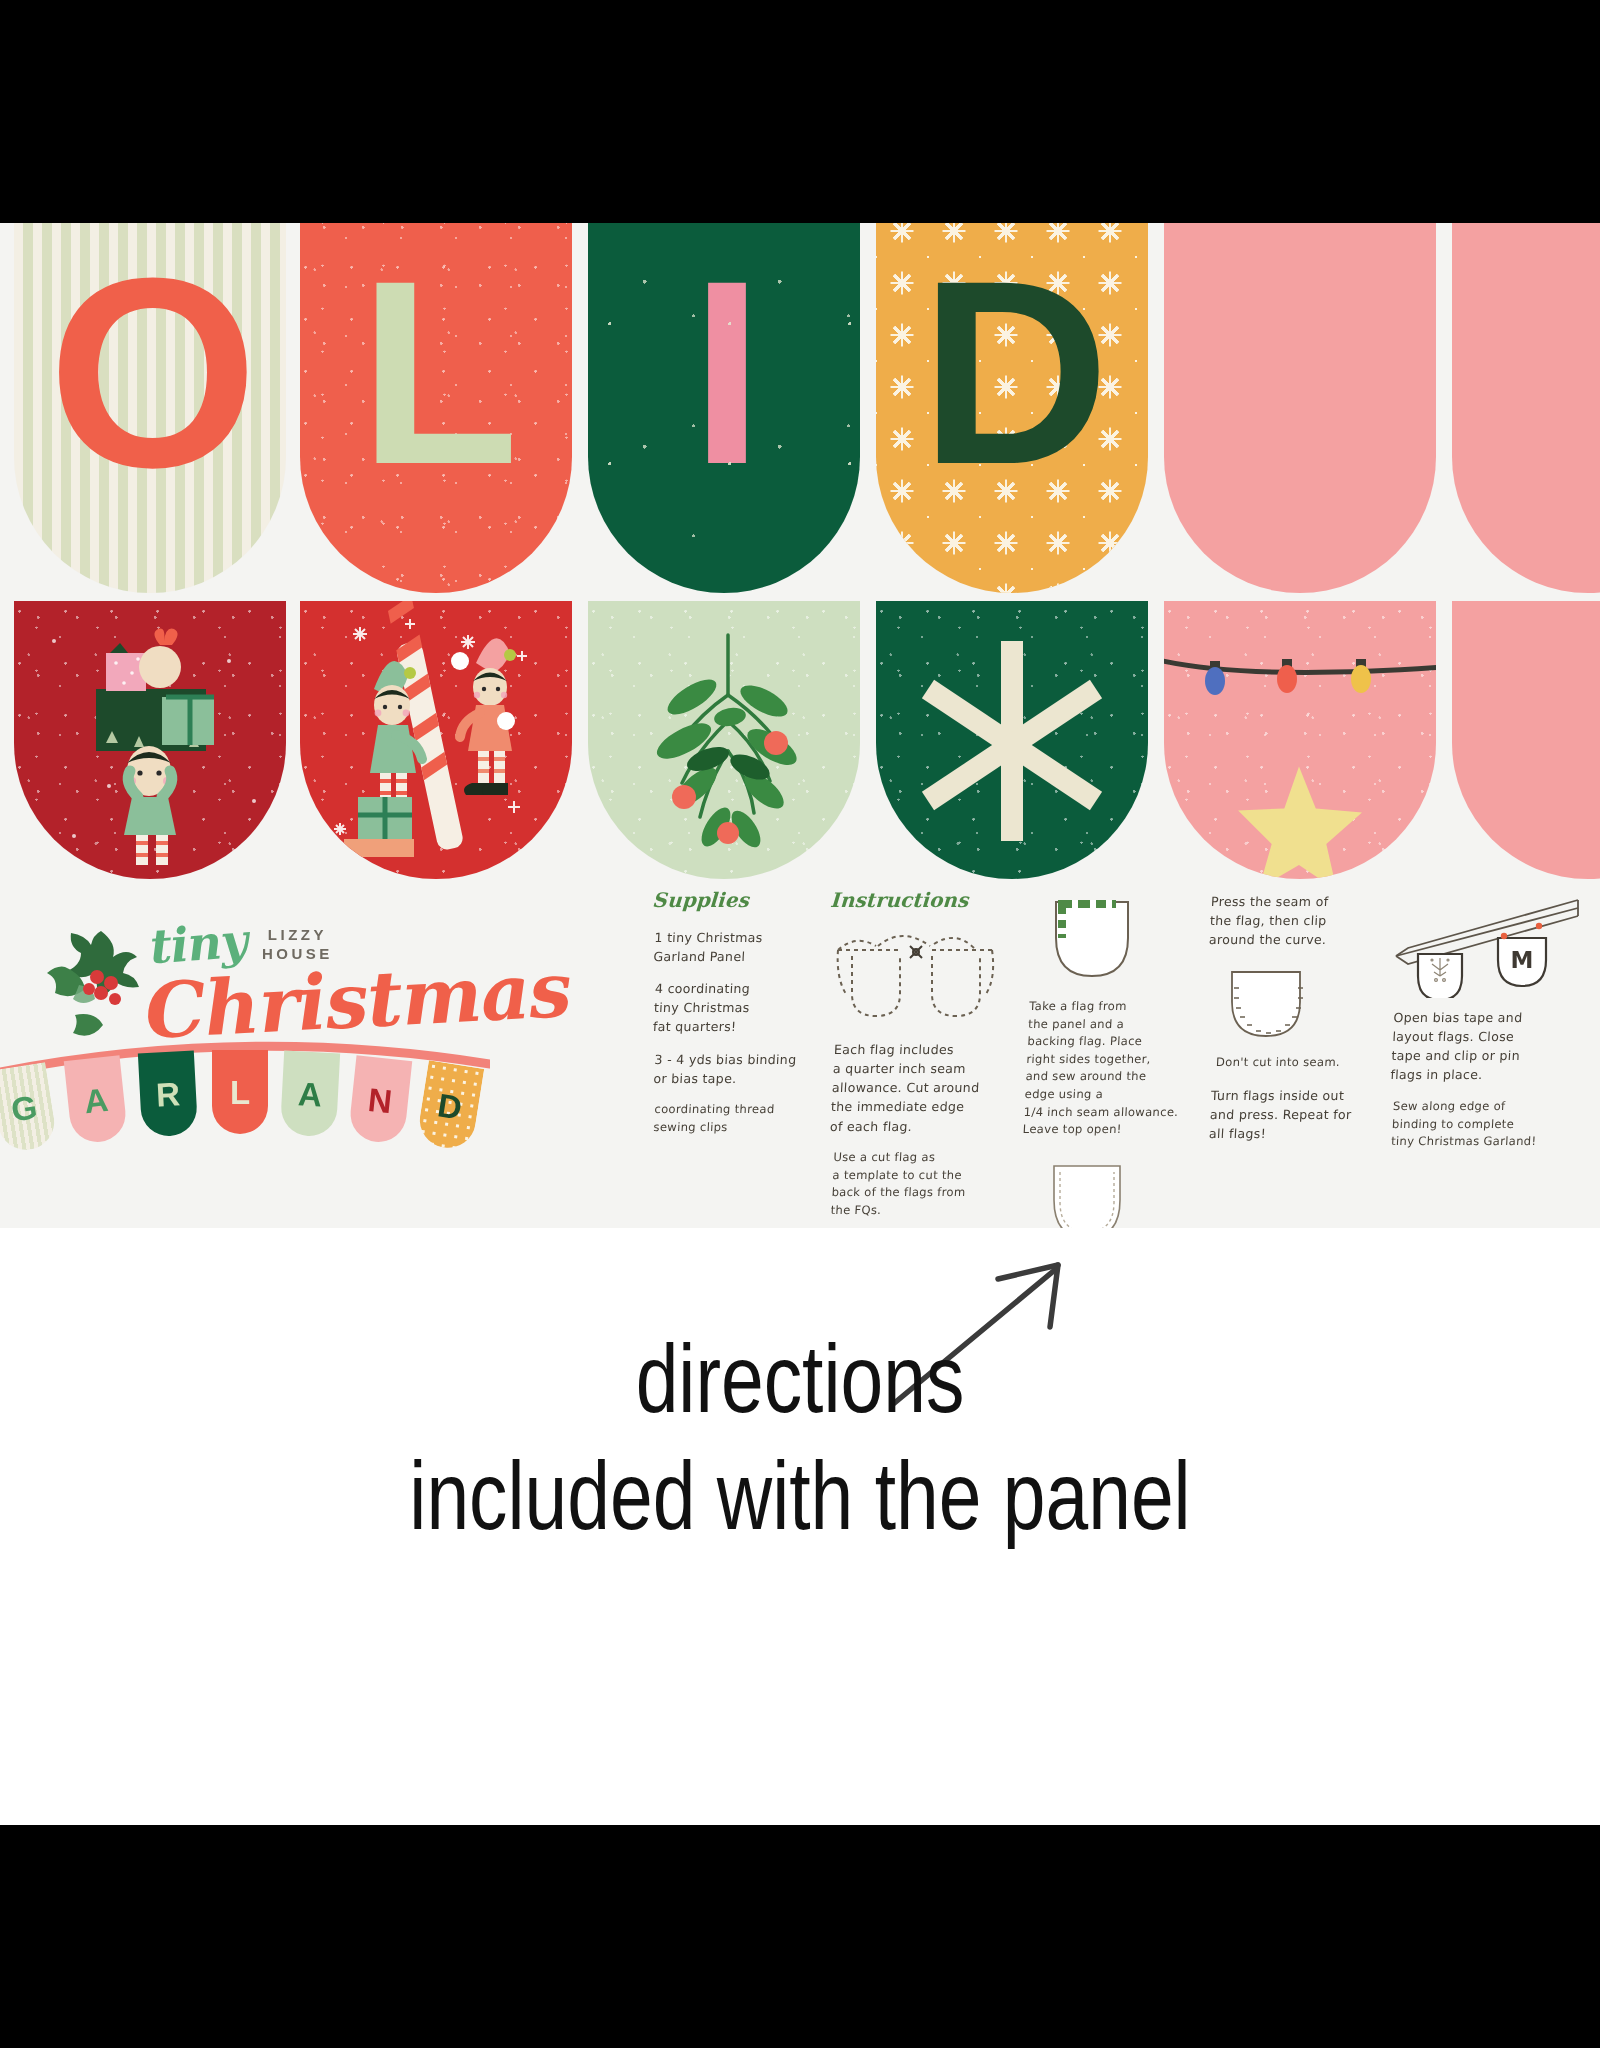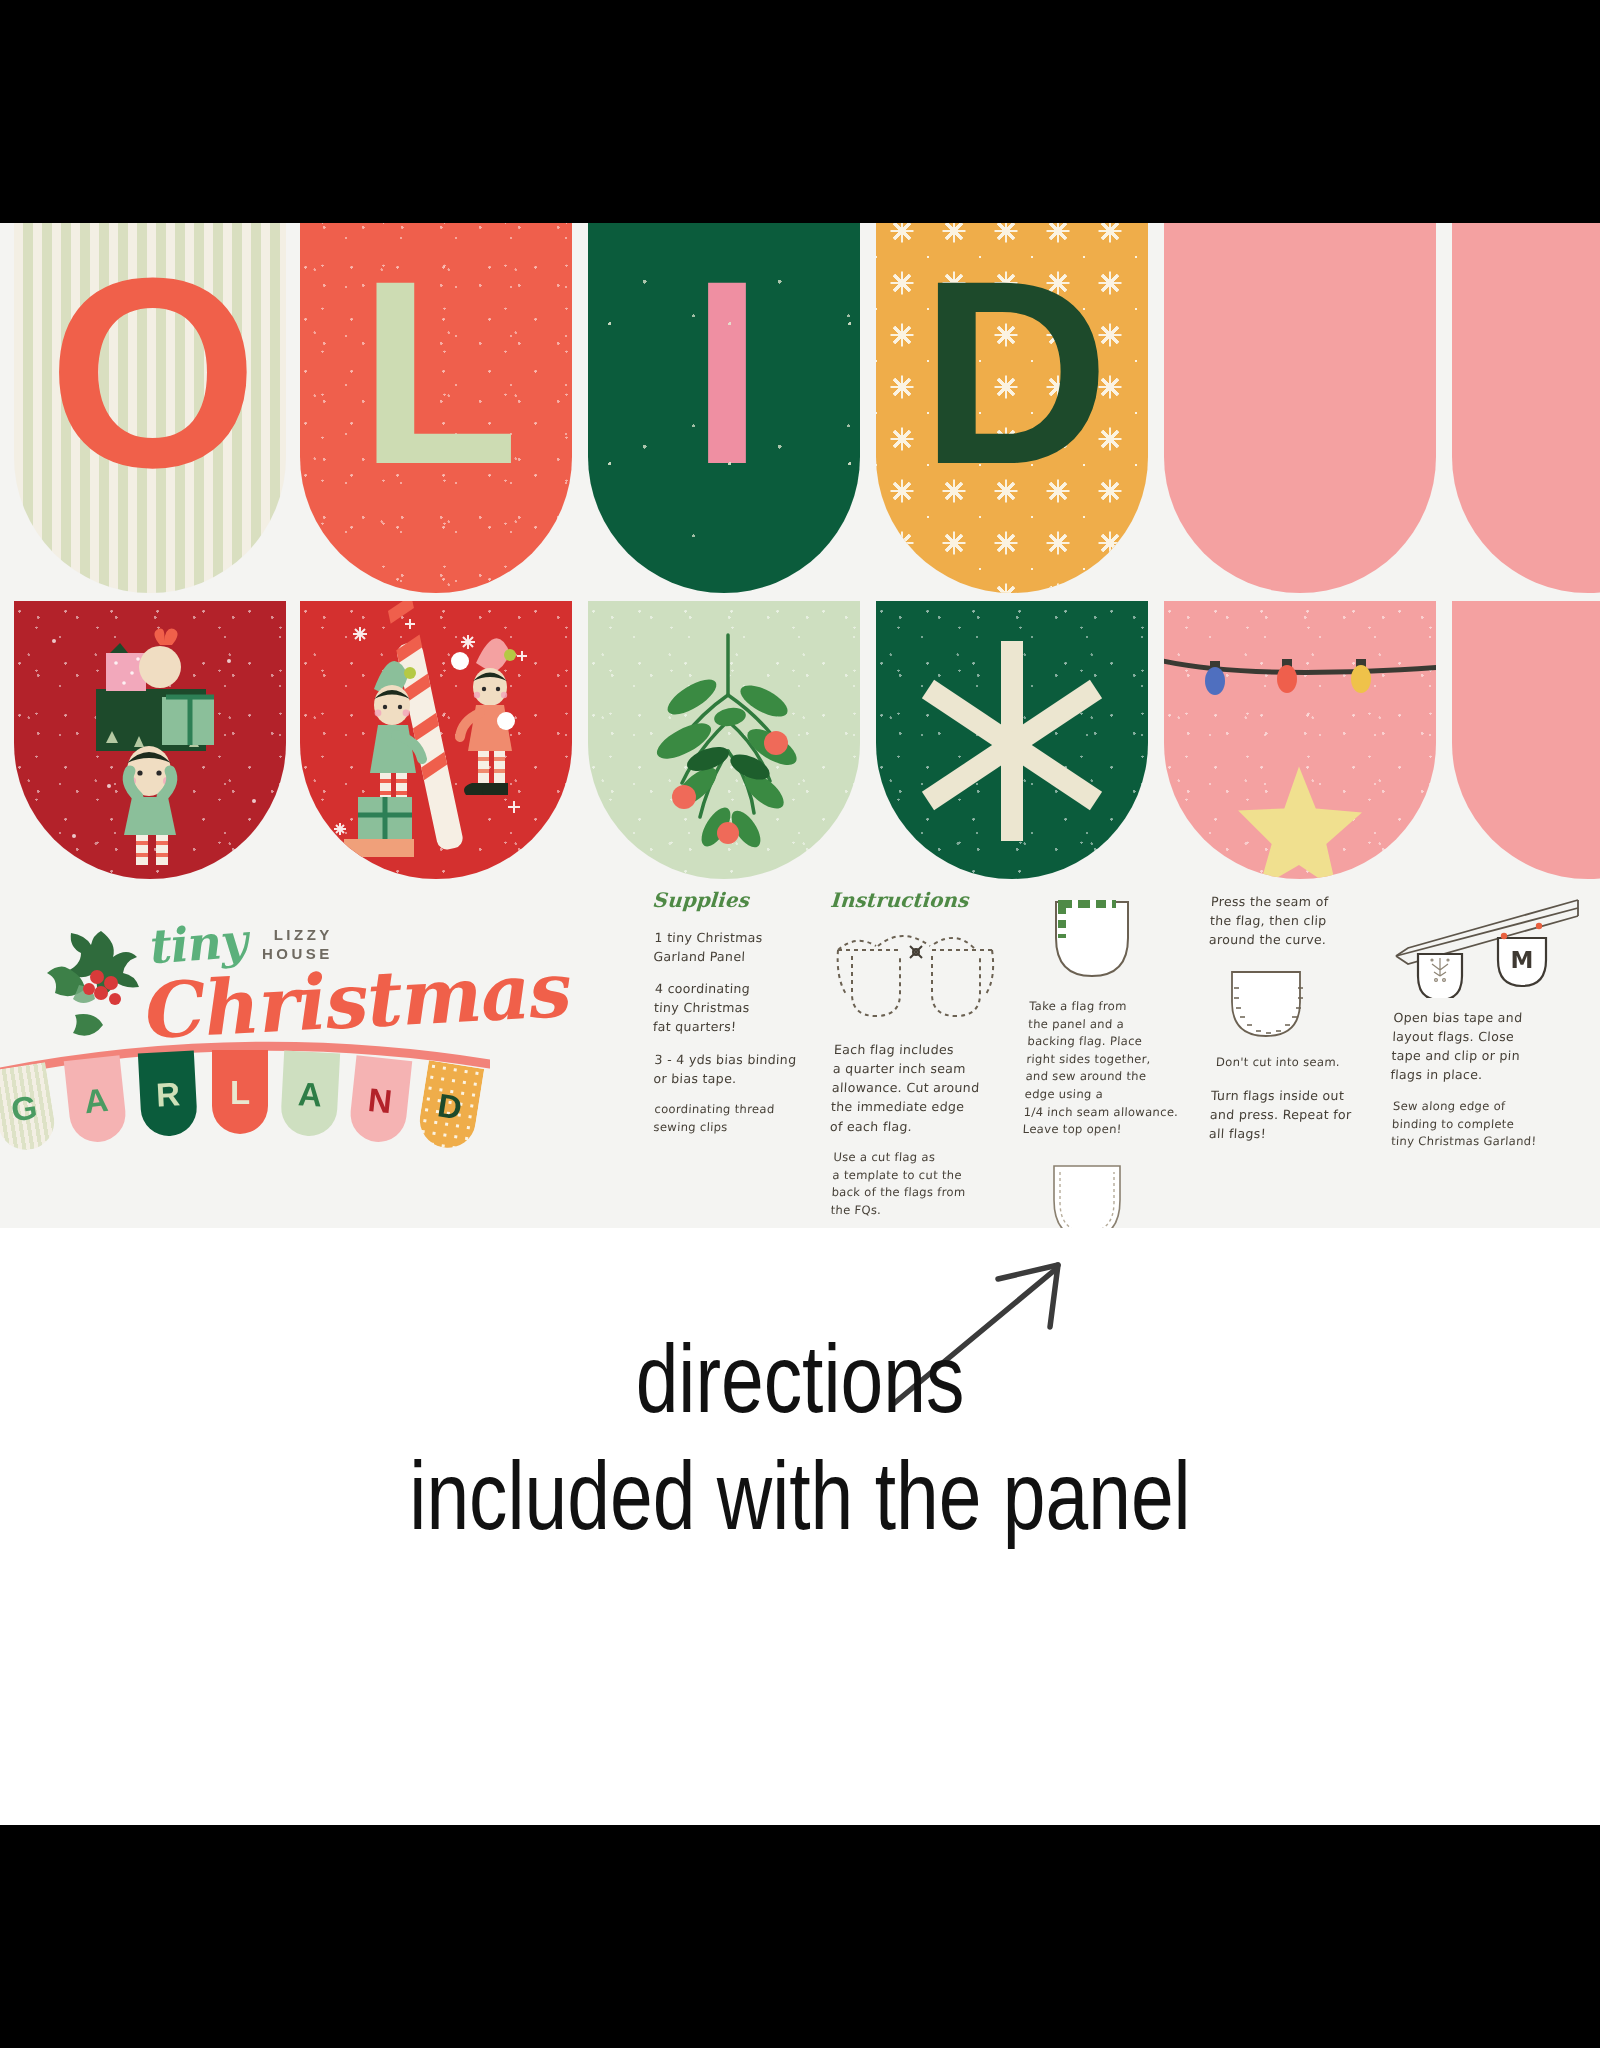--- a/index.html
+++ b/index.html
@@ -96,21 +96,21 @@
   .logo-tiny {
     position:absolute; left:150px; top:28px;
     font-family:"DejaVu Serif", serif; font-style:italic; font-weight:700;
     font-size:47px; color:#5bb07b; letter-spacing:-1px;
     transform: rotate(-4deg);
   }
   .logo-lizzy {
     position:absolute; left:262px; top:38px;
     font-family:"Liberation Sans", sans-serif; font-weight:700;
     font-size:15px; color:#6f6a61; letter-spacing:3.5px; line-height:1.25;
-    text-align:right;
+    text-align:center;
   }
   .logo-christmas {
     position:absolute; left:145px; top:68px;
     font-family:"DejaVu Serif", serif; font-style:italic; font-weight:700;
     font-size:76px; color:#f0604a; letter-spacing:-1px;
     transform: rotate(-3deg);
   }
   .garland-row { position:absolute; left:-10px; top:152px; width:500px; height:120px; }
   .gflag {
     position:absolute; top:0; width:56px; height:84px;

